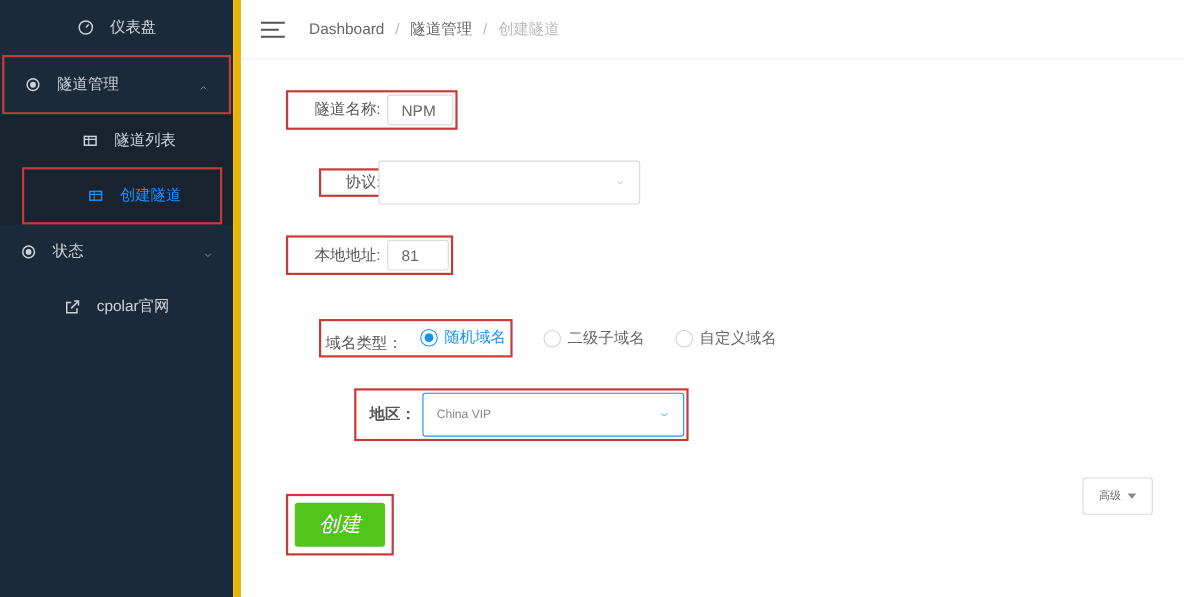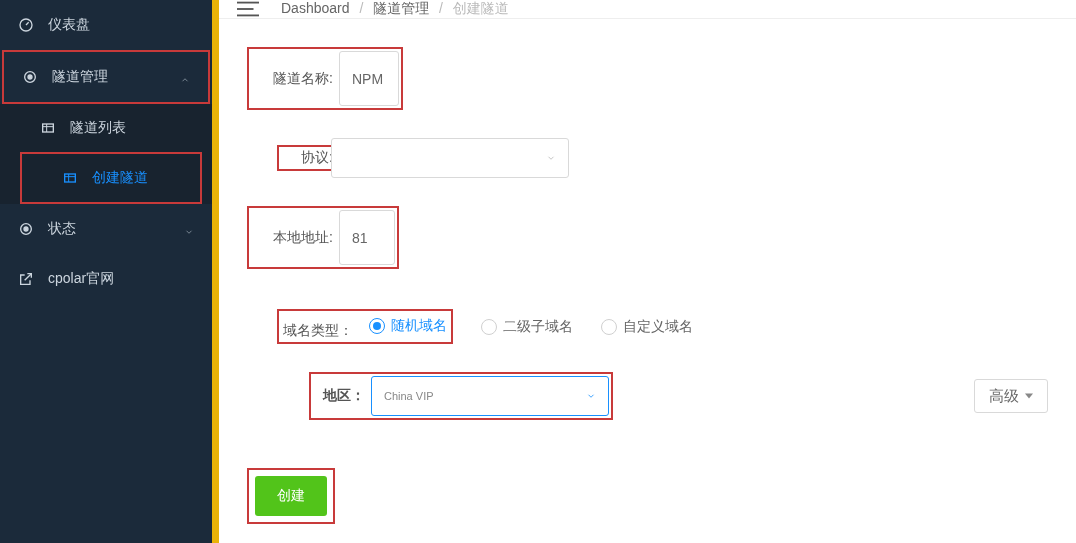--- a/index.html
+++ b/index.html
@@ -1,59 +1,59 @@
 <!DOCTYPE html>
 <html><head>
 <meta charset="utf-8">
 <style>
 * { box-sizing: border-box; margin: 0; padding: 0; }
 body { font-family: -apple-system, "Helvetica Neue", Arial, sans-serif; font-size: 14px; color: #666; width: 1076px; height: 543px; overflow: hidden; display: flex; }
 
 .sidebar { width: 212px; background: #1b2a3a; height: 100%; color: #ccd5de; flex-shrink: 0; }
-.nav-item { display: flex; align-items: center; height: 50px; padding: 0 18px; cursor: pointer; font-size: 14px; color: #ccd5de; }
+.nav-item { display: flex; align-items: center; height: 50px; padding: 0 18px; cursor: pointer; font-size: 14px; color: #ccd5de; justify-content: center; }
 .nav-item.has-chevron { justify-content: space-between; }
 .nav-item .left { display: flex; align-items: center; }
 .nav-item-icon { width: 16px; height: 16px; margin-right: 14px; display: inline-flex; align-items: center; justify-content: center; }
 .nav-item-icon svg { width: 16px; height: 16px; }
 .nav-chevron { width: 10px; height: 10px; }
 .nav-sub { background: #18232f; }
 .nav-sub .nav-item { padding-left: 40px; height: 48px; }
 .nav-sub .nav-item.active { color: #1890ff; }
 .hl-box-1 { border: 2px solid #c83a3a; margin: 0 2px; }
 .hl-box-2 { border: 2px solid #c83a3a; margin: 0 10px 0 20px; }
 
 .main { flex: 1; background: #fff; display: flex; flex-direction: column; border-left: 7px solid #eab308; }
 .topbar { height: 54px; border-bottom: 1px solid #eee; display: flex; align-items: center; padding: 0 18px; color: #999; font-size: 14px; }
 .hamburger { width: 22px; height: 18px; margin-right: 22px; cursor: pointer; }
 .hamburger svg { width: 22px; height: 18px; }
 .breadcrumb span { color: #666; }
 .breadcrumb .sep { margin: 0 6px; color: #bbb; }
 .breadcrumb .current { color: #bbb; }
 
-.content { padding: 28px 28px 20px 28px; position: relative; flex: 1; }
+.content { padding: 28px 28px 20px 41px; position: relative; flex: 1; }
 .form-row { display: flex; align-items: center; margin-bottom: 28px; }
 .form-label { width: 88px; text-align: right; font-size: 14px; color: #555; padding-right: 6px; }
-.text-input { height: 55px; border: 1px solid #d9d9d9; border-radius: 3px; padding: 0 12px; font-size: 14px; color: #666; outline: none; width: 180px; background: #fff; }
+.text-input { height: 28px; border: 1px solid #d9d9d9; border-radius: 3px; padding: 0 12px; font-size: 14px; color: #666; outline: none; width: 180px; background: #fff; }
 .select { height: 40px; border: 1px solid #d9d9d9; border-radius: 3px; padding: 0 12px; font-size: 11px; color: #888; width: 238px; display: flex; align-items: center; justify-content: space-between; cursor: pointer; background: #fff; }
 .select.active { border-color: #1890ff; }
 .select-chevron { width: 10px; height: 10px; color: #bbb; }
 .select.active .select-chevron { color: #1890ff; }
 
 .radio-group { display: flex; align-items: center; gap: 28px; }
 .radio-item { display: flex; align-items: center; gap: 6px; cursor: pointer; }
 .radio-outer { width: 16px; height: 16px; border-radius: 50%; border: 1px solid #d0d0d0; display: flex; align-items: center; justify-content: center; }
 .radio-item.selected .radio-outer { border-color: #1890ff; }
 .radio-inner { width: 8px; height: 8px; border-radius: 50%; background: #1890ff; display: none; }
 .radio-item.selected .radio-inner { display: block; }
 .radio-item.selected .radio-label { color: #1890ff; }
 .radio-label { color: #666; }
 
-.advanced-btn { position: absolute; right: 28px; top: 360px; height: 34px; padding: 0 14px; border: 1px solid #d9d9d9; border-radius: 3px; background: #fff; display: flex; align-items: center; gap: 6px; font-size: 15px; color: #666; cursor: pointer; }
-
-.create-btn { height: 40px; background: #52c41a; color: #fff; border: none; border-radius: 3px; padding: 0 22px; font-size: 14px; cursor: pointer; }
+.advanced-btn { position: absolute; right: 28px; top: 380px; height: 34px; padding: 0 14px; border: 1px solid #d9d9d9; border-radius: 3px; background: #fff; display: flex; align-items: center; gap: 6px; font-size: 10px; color: #666; cursor: pointer; }
+
+.create-btn { height: 40px; background: #52c41a; color: #fff; border: none; border-radius: 3px; padding: 0 22px; font-size: 19px; cursor: pointer; font-style: italic; }
 
 .hl-red { border: 2px solid #c83a3a; display: inline-flex; align-items: center; padding: 2px; }
 .hl-red-inline { border: 2px solid #c83a3a; padding: 0 4px 2px 4px; display: inline-flex; align-items: center; }
 
 .row-inner { display: flex; align-items: center; }
 </style>
 </head>
 <body>
 
 <div class="sidebar">

